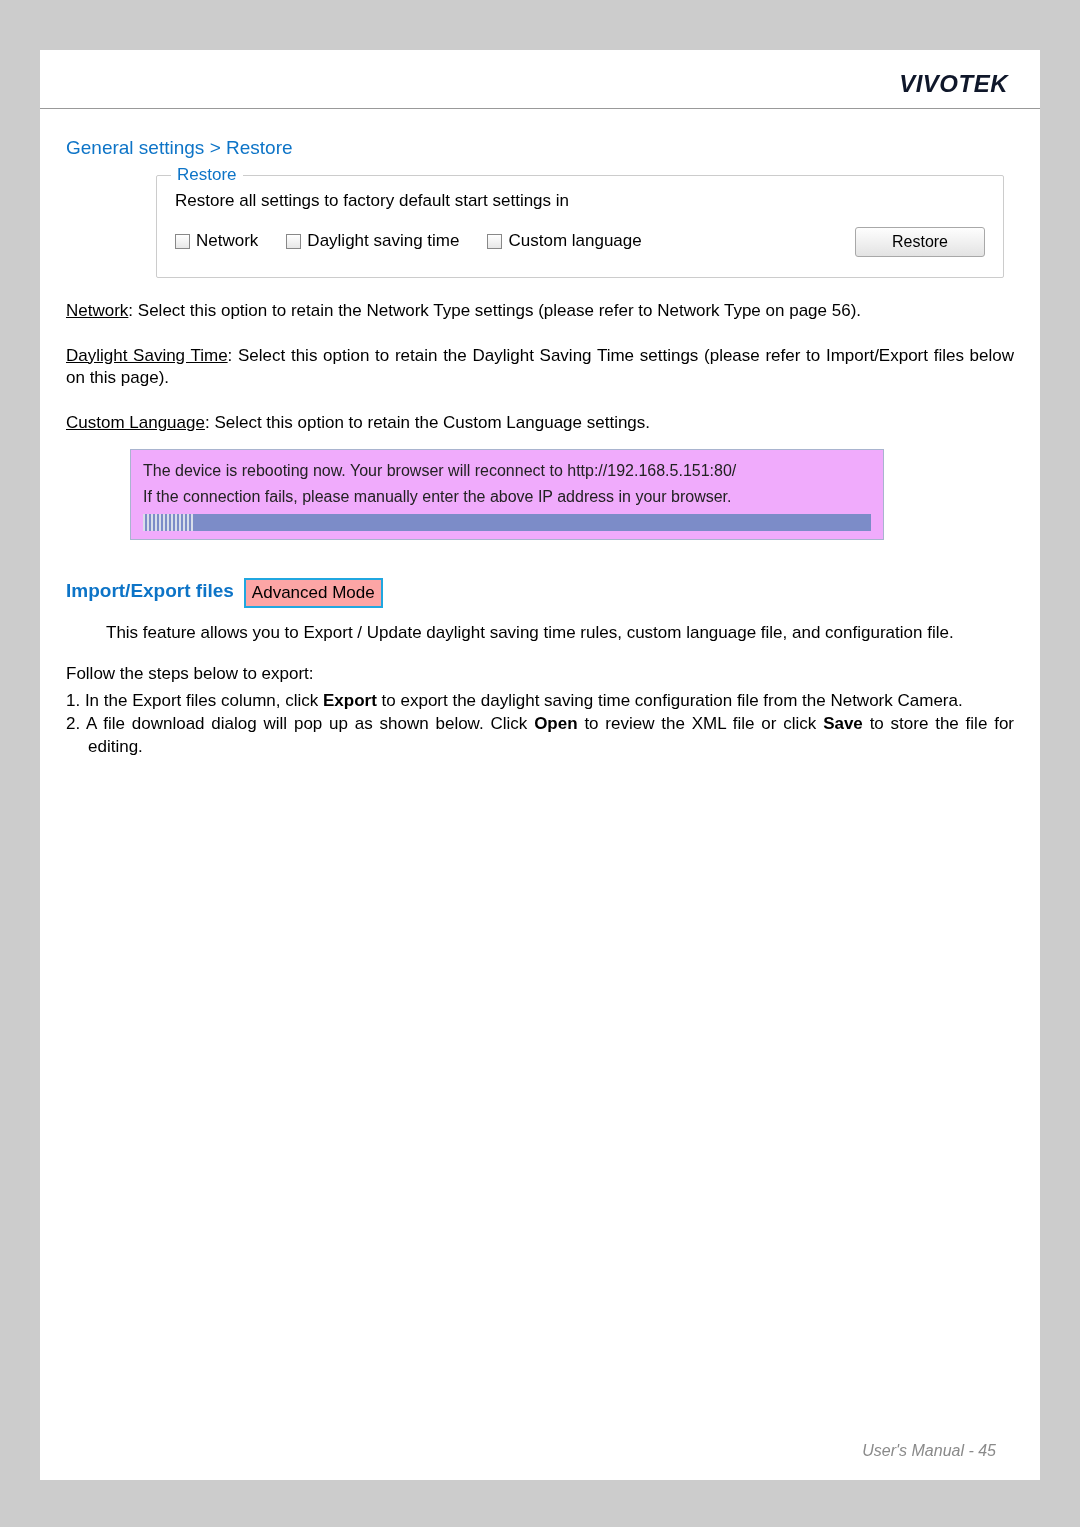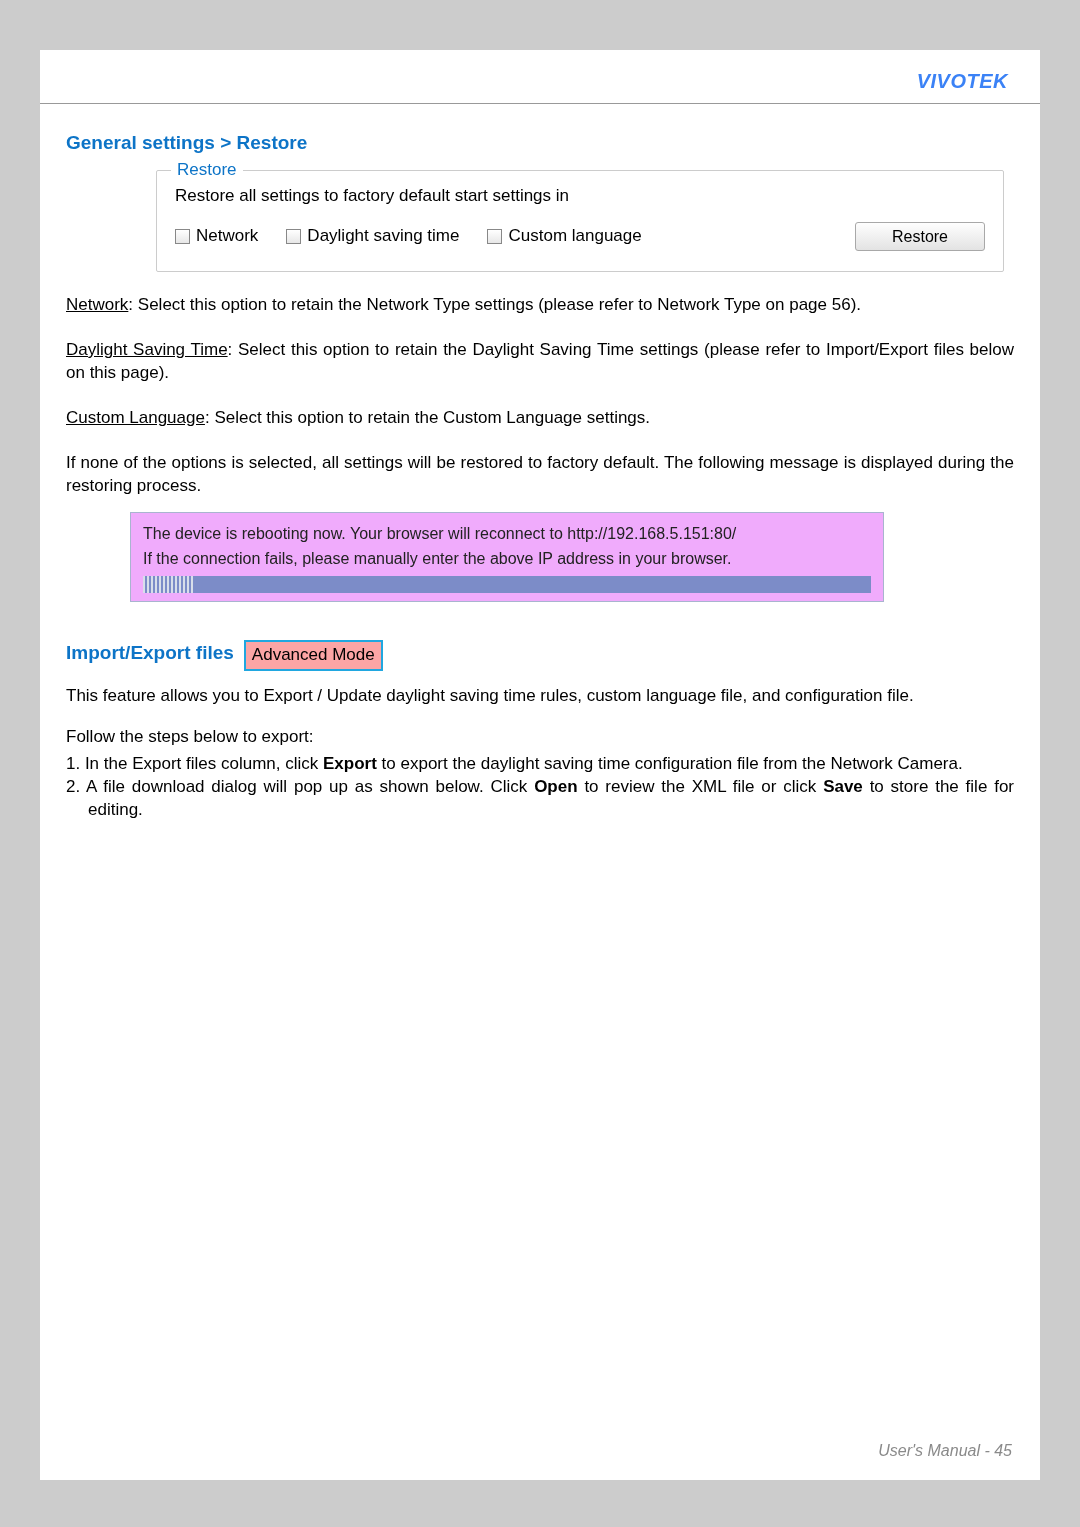--- a/index.html
+++ b/index.html
@@ -19,33 +19,33 @@
     position: relative;
     min-height: 1430px;
   }
   .header {
     background: #ffffff;
     padding: 18px 32px 8px 0;
     text-align: right;
     border-bottom: 1px solid #999;
   }
   .brand {
-    color: #3b82f6;
+    color: #0f172a;
     font-style: italic;
     font-weight: bold;
-    font-size: 20px;
+    font-size: 24px;
     letter-spacing: 0.5px;
     margin-top: 34px;
   }
   .content {
     padding: 26px 26px 0 26px;
   }
   .section-title {
     color: #0d74c7;
-    font-weight: bold;
+    font-weight: normal;
     font-size: 19px;
     margin-bottom: 14px;
   }
   .fieldset {
     border: 1px solid #ccc;
     margin-left: 90px;
     margin-right: 10px;
     padding: 8px 18px 20px 18px;
     position: relative;
     border-radius: 2px;
@@ -146,21 +146,21 @@
     margin-top: 4px;
   }
   ol li {
     padding-left: 22px;
     text-indent: -22px;
     text-align: justify;
   }
   .footer {
     position: absolute;
     bottom: 18px;
-    right: 28px;
+    right: 44px;
     color: #8a8a8a;
     font-style: italic;
     font-size: 16px;
   }
 </style>
 </head>
 <body>
 
 <div class="page">
   <div class="header">
@@ -197,36 +197,35 @@
     </div>
 
     <div class="para">
       <span class="u">Daylight Saving Time</span><span>: Select this option to retain the Daylight Saving Time settings (please refer to Import/Export files below on this page).</span>
     </div>
 
     <div class="para">
       <span class="u">Custom Language</span><span>: Select this option to retain the Custom Language settings.</span>
     </div>
 
-    <div class="para">If none of the options is selected, all settings will be restored to factory default.  The following message is displayed during the restoring process.</div>
 
     <div class="rebootbox">
       <div class="line">The device is rebooting now. Your browser will reconnect to http://192.168.5.151:80/</div>
       <div class="line">If the connection fails, please manually enter the above IP address in your browser.</div>
       <div class="progress">
         <div class="progress-fill"></div>
       </div>
     </div>
 
     <div class="section2">
       <span class="title">Import/Export files</span>
       <span class="adv-mode">Advanced Mode</span>
     </div>
 
-    <div class="para" style="margin-top:14px;">This feature allows you to Export / Update daylight saving time rules, custom language file, and configuration file.</div>
+    <div class="para" style="margin-top:14px;margin-left:40px;">This feature allows you to Export / Update daylight saving time rules, custom language file, and configuration file.</div>
 
 
     <div class="para" style="margin-top:18px;">Follow the steps below to export:</div>
 
     <ol>
       <li>
         <span>1. In the Export files column, click </span><b>Export</b><span> to export the daylight saving time configuration file from the Network Camera.</span>
       </li>
       <li>
         <span>2. A file download dialog will pop up as shown below. Click </span><b>Open</b><span> to review the XML file or click </span><b>Save</b><span> to store the file for editing.</span>

